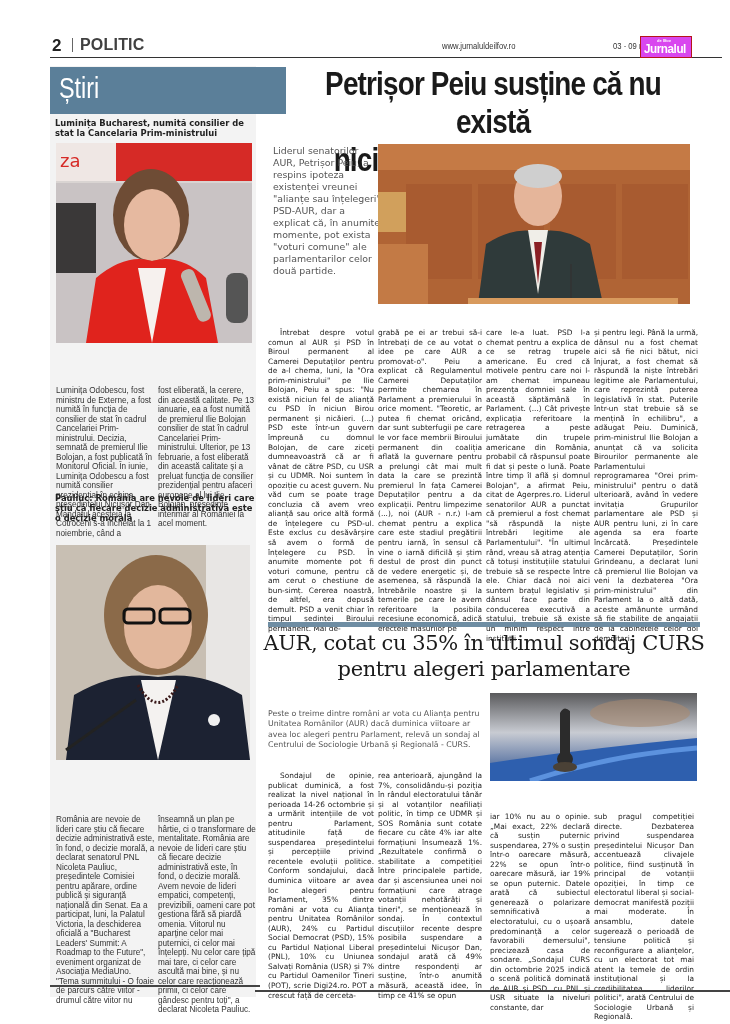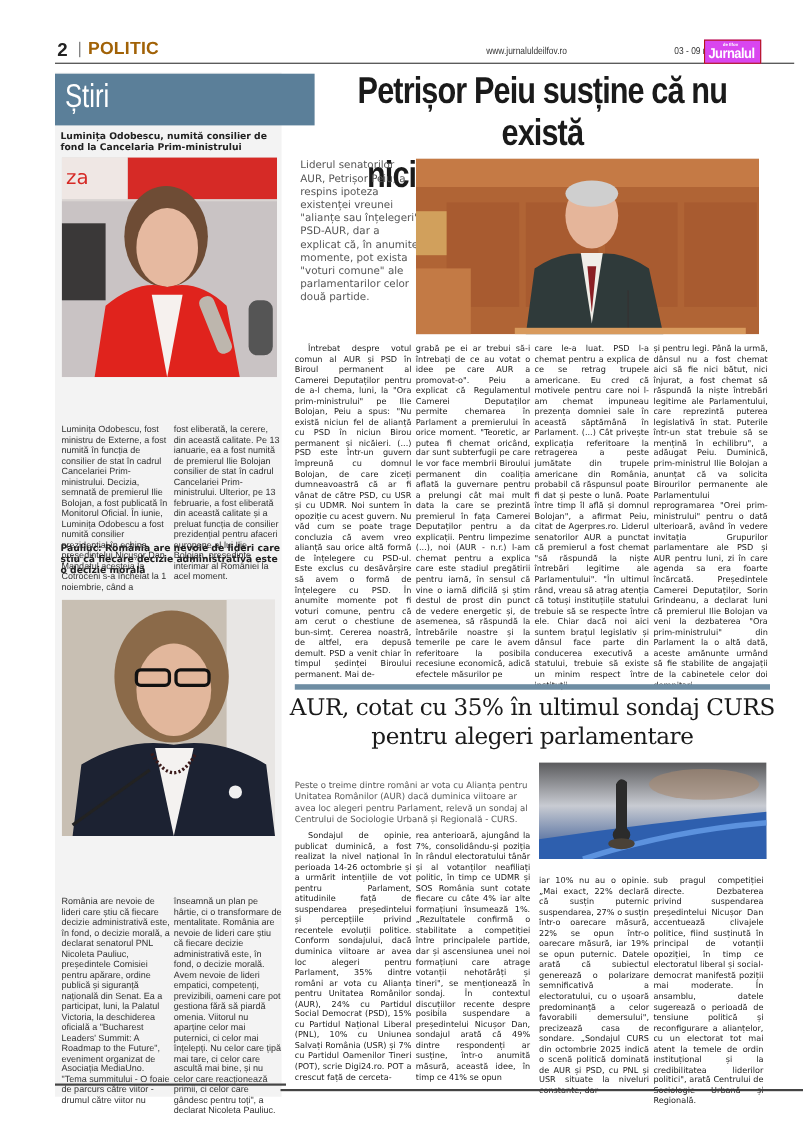--- a/index.html
+++ b/index.html
@@ -3,39 +3,39 @@
 <meta charset="utf-8">
 <style>
   * { box-sizing: border-box; margin: 0; padding: 0; }
   html, body { width: 730px; height: 1024px; background: #ffffff; overflow: hidden; }
   body { position: relative; font-family: "DejaVu Sans", sans-serif; color: #222; }
 
   
   .hdr { position: absolute; left: 50px; top: 34px; width: 672px; height: 24px; border-bottom: 1px solid #333; }
   .hdr .pnum { position: absolute; left: 2px; top: 2px; font-family: "Liberation Sans", sans-serif; font-weight: bold; font-size: 17px; color: #222; }
   .hdr .sep { position: absolute; left: 22px; top: 4px; width: 1px; height: 14px; background: #666; }
-  .hdr .sec { position: absolute; left: 30px; top: 2px; font-family: "Liberation Sans", sans-serif; font-weight: bold; font-size: 16px; color: #a16207; letter-spacing: 0.2px; }
+  .hdr .sec { position: absolute; left: 30px; top: 2px; font-family: "Liberation Sans", sans-serif; font-weight: bold; font-size: 16px; color: #404040; letter-spacing: 0.2px; }
   .hdr .url { position: absolute; left: 392px; top: 7px; font-family: "Liberation Sans", sans-serif; font-size: 9px; color: #333; transform: scaleX(0.85); transform-origin: left; }
   .hdr .date { position: absolute; left: 563px; top: 7px; font-family: "Liberation Sans", sans-serif; font-size: 9px; color: #333; transform: scaleX(0.85); transform-origin: left; }
   .logo { position: absolute; left: 640px; top: 36px; width: 52px; height: 22px; background: #d946ef; border: 1px solid #b5151b; }
   .logo .small { position: absolute; left: 16px; top: 1px; font-size: 4px; color: #fff; font-family: "Liberation Sans", sans-serif; font-weight: bold; }
   .logo .big { position: absolute; left: 3px; top: 4px; font-size: 13px; color: #fff; font-family: "Liberation Sans", sans-serif; font-weight: bold; letter-spacing: -0.5px; transform: scaleX(0.9); transform-origin: left; }
 
   
   .side { position: absolute; left: 50px; top: 66px; width: 206px; height: 931px; background: #f3f3f3; }
   .stiri { position: absolute; left: 50px; top: 67px; width: 236px; height: 47px; background: #5b7f99; }
   .stiri span { position: absolute; left: 9px; top: 4px; font-family: "Liberation Sans", sans-serif; font-size: 30px; color: #fff; font-weight: normal; transform: scaleX(0.78); transform-origin: left; }
   .side-h { position: absolute; left: 55px; width: 200px; font-family: "DejaVu Sans", sans-serif; font-weight: bold; font-size: 8.4px; line-height: 10px; color: #222; }
   .side-col { position: absolute; font-family: "Liberation Sans", sans-serif; font-size: 8.2px; line-height: 9.5px; color: #333; margin-top: 39px; }
   .ph { position: absolute; overflow: hidden; }
 
   
   .title1 { position: absolute; left: 262px; top: 64px; width: 462px; text-align: center; font-family: "Liberation Sans", sans-serif; font-weight: bold; font-size: 34px; line-height: 38px; color: #1a1a1a; letter-spacing: -1px; transform: scaleX(0.82); transform-origin: center; }
   .lead1 { position: absolute; left: 273px; top: 145px; width: 108px; font-family: "DejaVu Sans", sans-serif; font-size: 9.4px; line-height: 12px; color: #555; }
-  .body-col { position: absolute; font-family: "DejaVu Sans", sans-serif; font-size: 7.4px; line-height: 9.55px; color: #222; text-align: justify; }
+  .body-col { position: absolute; font-family: "DejaVu Sans", sans-serif; font-size: 7.4px; line-height: 9.55px; color: #222; text-align: justify; margin-top: 16px; }
 
   
   .bar2 { position: absolute; left: 268px; top: 622px; width: 432px; height: 5px; background: #6e8da3; }
   .title2 { position: absolute; left: 262px; top: 630px; width: 444px; text-align: center; font-family: "DejaVu Serif", serif; font-weight: normal; font-size: 21px; line-height: 26px; color: #1a1a1a; letter-spacing: -0.4px; }
   .lead2 { position: absolute; left: 268px; top: 697px; width: 218px; font-family: "DejaVu Sans", sans-serif; font-size: 7.8px; line-height: 10.3px; color: #555; margin-top: 12px; }
   .rule-bottom { position: absolute; left: 255px; top: 990px; width: 475px; height: 2px; background: #444; }
   .rule-bottom-left { position: absolute; left: 50px; top: 985px; width: 210px; height: 2px; background: #444; }
 </style>
 </head>
 <body>
@@ -50,21 +50,21 @@
 <div class="logo">
   <span class="small">de Ilfov</span>
   <span class="big">Jurnalul</span>
 </div>
 
 <div class="side"></div>
 <div class="stiri">
   <span>Știri</span>
 </div>
 
-<div class="side-h" style="top:118px;">Luminița Odobescu, numită consilier de fond la Cancelaria Prim-ministrului</div>
+<div class="side-h" style="top:118px;">Luminița Bucharest, numită consilier de stat la Cancelaria Prim-ministrului</div>
 
 <div class="ph" style="left:56px; top:143px; width:196px; height:200px;">
   <svg width="196" height="200" viewBox="0 0 196 200">
     <rect width="196" height="200" fill="#d9d4d2"></rect>
     <rect x="60" y="0" width="136" height="38" fill="#d62a26"></rect>
     <rect x="0" y="0" width="60" height="38" fill="#efe7e4"></rect>
     <text x="4" y="24" font-size="18" fill="#d62a26" font-family="DejaVu Sans, sans-serif">za</text>
     <rect x="0" y="40" width="196" height="160" fill="#c9c3c4"></rect>
     <rect x="0" y="60" width="40" height="70" fill="#3a3838"></rect>
     <ellipse cx="95" cy="72" rx="38" ry="46" fill="#6e4c35"></ellipse>

